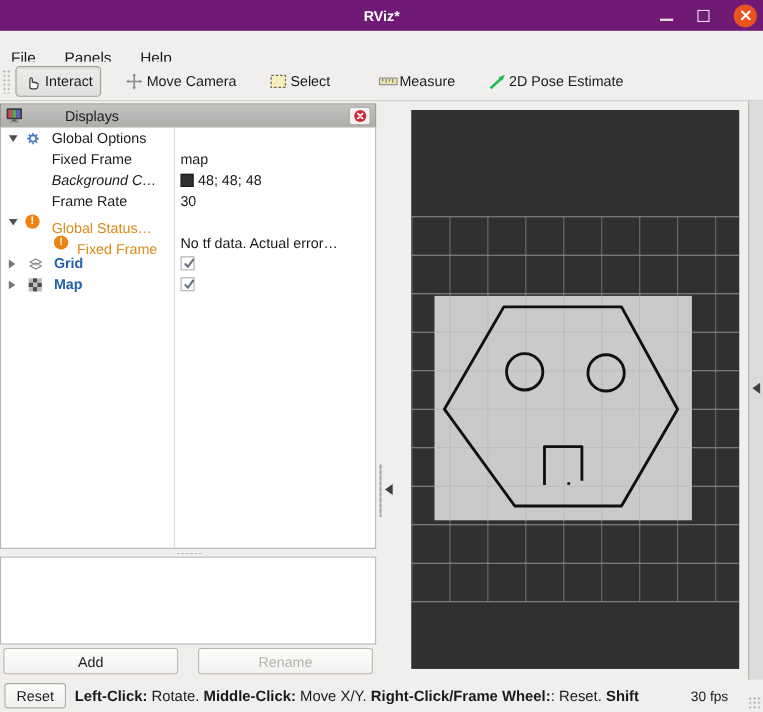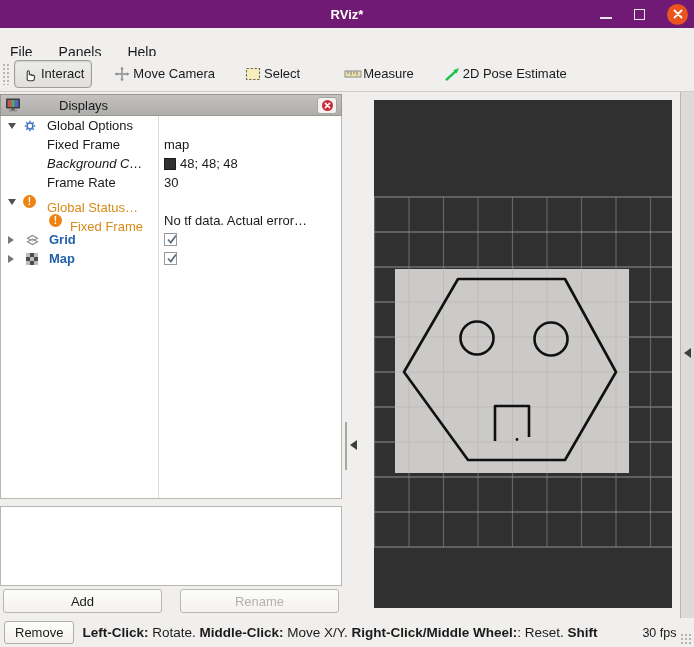--- a/index.html
+++ b/index.html
@@ -347,17 +347,17 @@
     </svg>
   </div>
 
 <div class="right-strip">
   <div class="inner">
     <div class="arr-left" style="left:3px; top:256px;"></div>
   </div>
 </div>
 
 <div class="statusbar">
-  <div class="reset-btn">Remove</div>
-  <div class="status-msg" id="status-msg"><b>Left-Click:</b><span> Rotate. </span><b>Middle-Click:</b><span> Move X/Y. </span><b>Right-Click/Middle Wheel:</b><span>: Reset. </span><b>Shift</b></div>
+  <div class="reset-btn">Reset</div>
+  <div class="status-msg" id="status-msg"><b>Left-Click:</b><span> Rotate. </span><b>Middle-Click:</b><span> Move X/Y. </span><b>Right-Click/Frame Wheel:</b><span>: Reset. </span><b>Shift</b></div>
   <div class="fps">30 fps</div>
   <div class="grip"></div>
 </div>
 
 </body></html>

